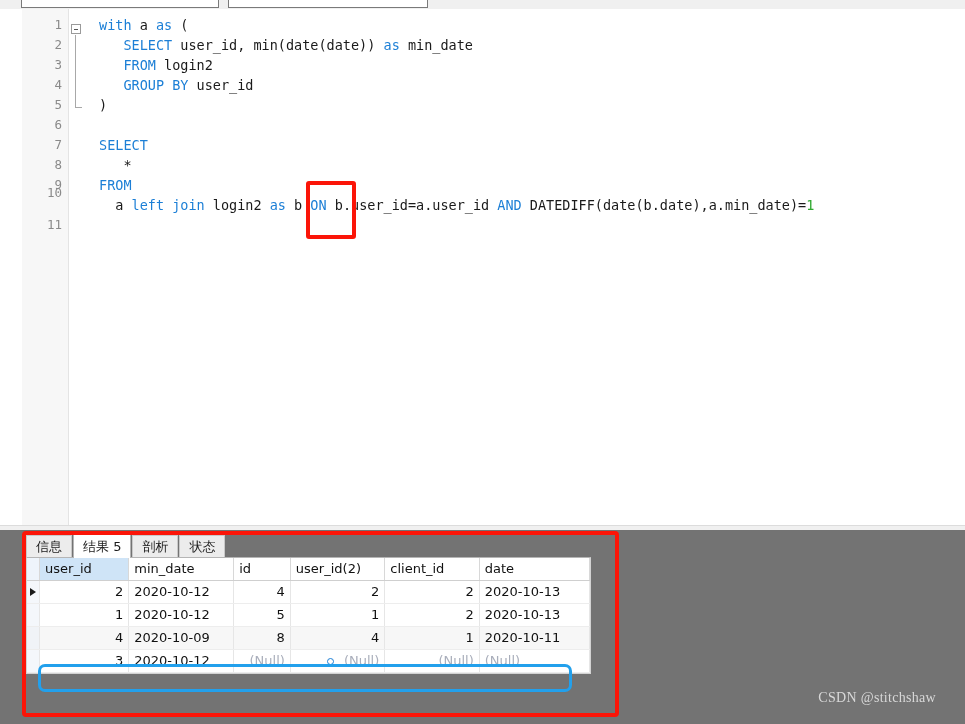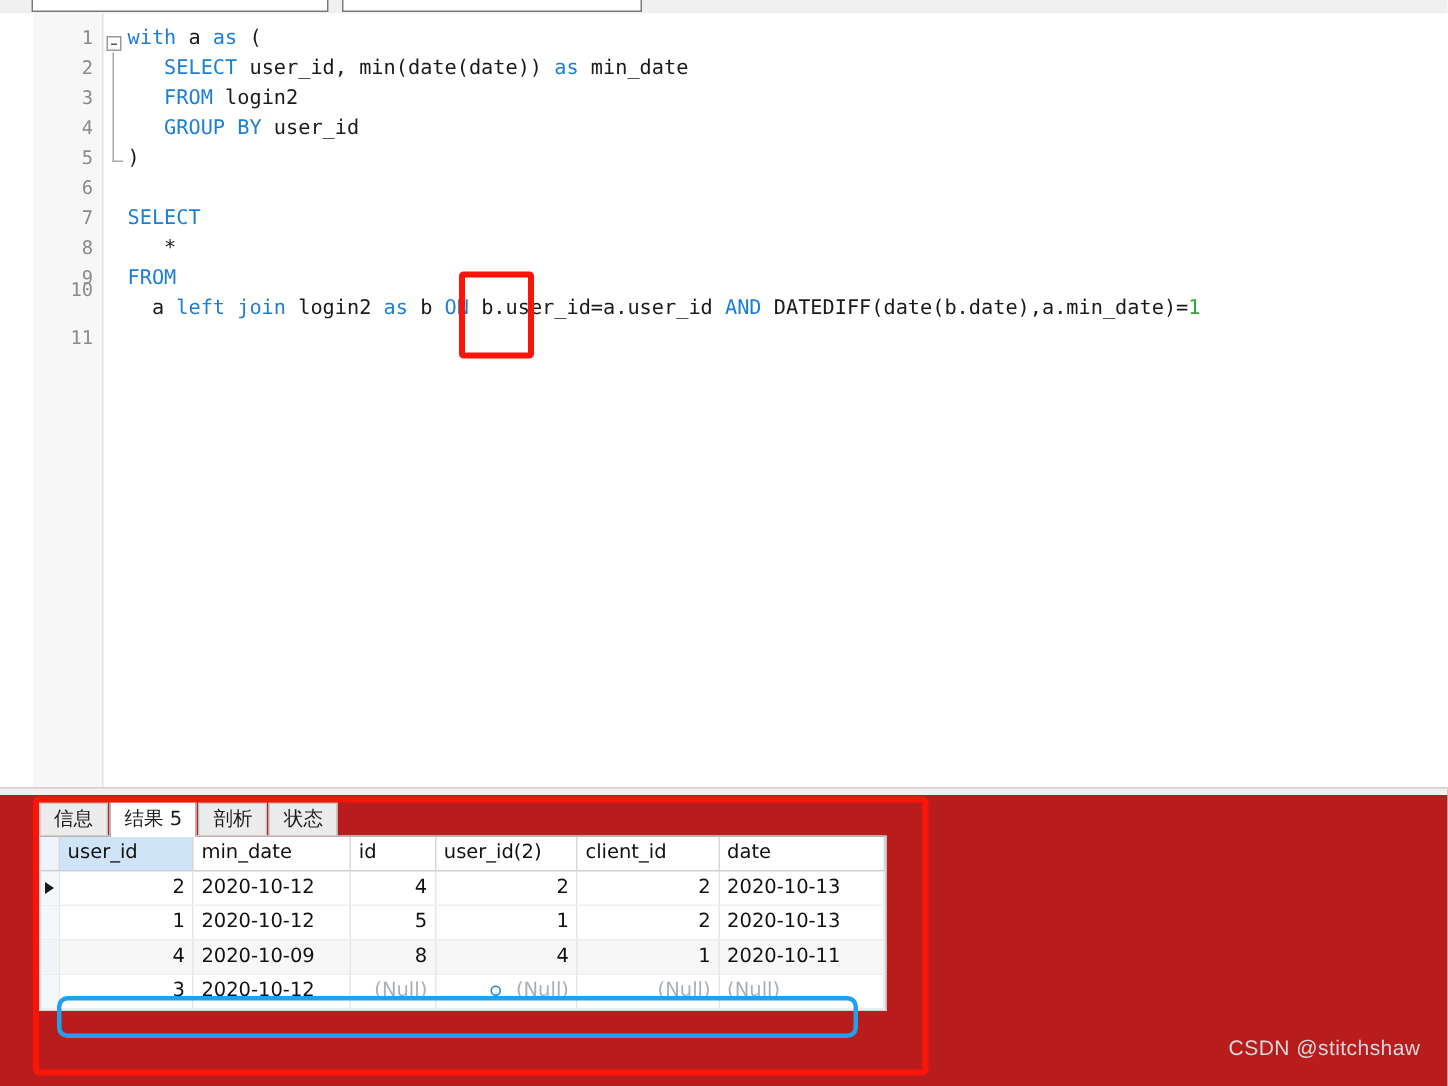--- a/index.html
+++ b/index.html
@@ -98,21 +98,21 @@
     left: 68px; top: 0;
     width: 897px; height: 516px;
     font-family: "DejaVu Sans Mono", monospace;
     font-size: 13.5px;
     line-height: 20px;
     color: #1a1a1a;
     white-space: pre;
   }
   .code-line {
     height: 20px;
-    padding-left: 17px;
+    padding-left: 31px;
     white-space: pre;
   }
   .kw   { color: #1c7fd6; }
   .num  { color: #2fa82f; }
   .plain{ color: #1a1a1a; }
 
   
   #ann-on {
     position: absolute;
     left: 306px; top: 172px;
@@ -121,21 +121,21 @@
     border-radius: 3px;
     box-sizing: border-box;
     pointer-events: none;
   }
 
   
   #result-panel {
     position: absolute;
     left: 0; top: 525px;
     width: 965px; height: 199px;
-    background: #b91c1c;
+    background: #737373;
   }
   #panel-topline {
     position: absolute;
     left: 0; top: 0;
     width: 965px; height: 4px;
     background: #f0f0f0;
     border-top: 1px solid #dcdcdc;
   }
   
   #ann-result {
@@ -270,24 +270,24 @@
     border: 3px solid #22a0ec;
     border-radius: 7px;
     box-sizing: border-box;
     pointer-events: none;
     z-index: 8;
   }
 
   
   #watermark {
     position: absolute;
-    right: 18px; bottom: 18px;
+    right: 29px; bottom: 18px;
     font-size: 14px;
     color: #d8d8d8;
-    font-family: Liberation Sans, sans-serif;
+    font-family: Liberation Serif, serif;
     letter-spacing: 0.3px;
     z-index: 9;
   }
 </style>
 </head>
 <body>
 
 <div id="top-strip">
   <div class="top-box" id="top-box-1"></div>
   <div class="top-box" id="top-box-2"></div>

